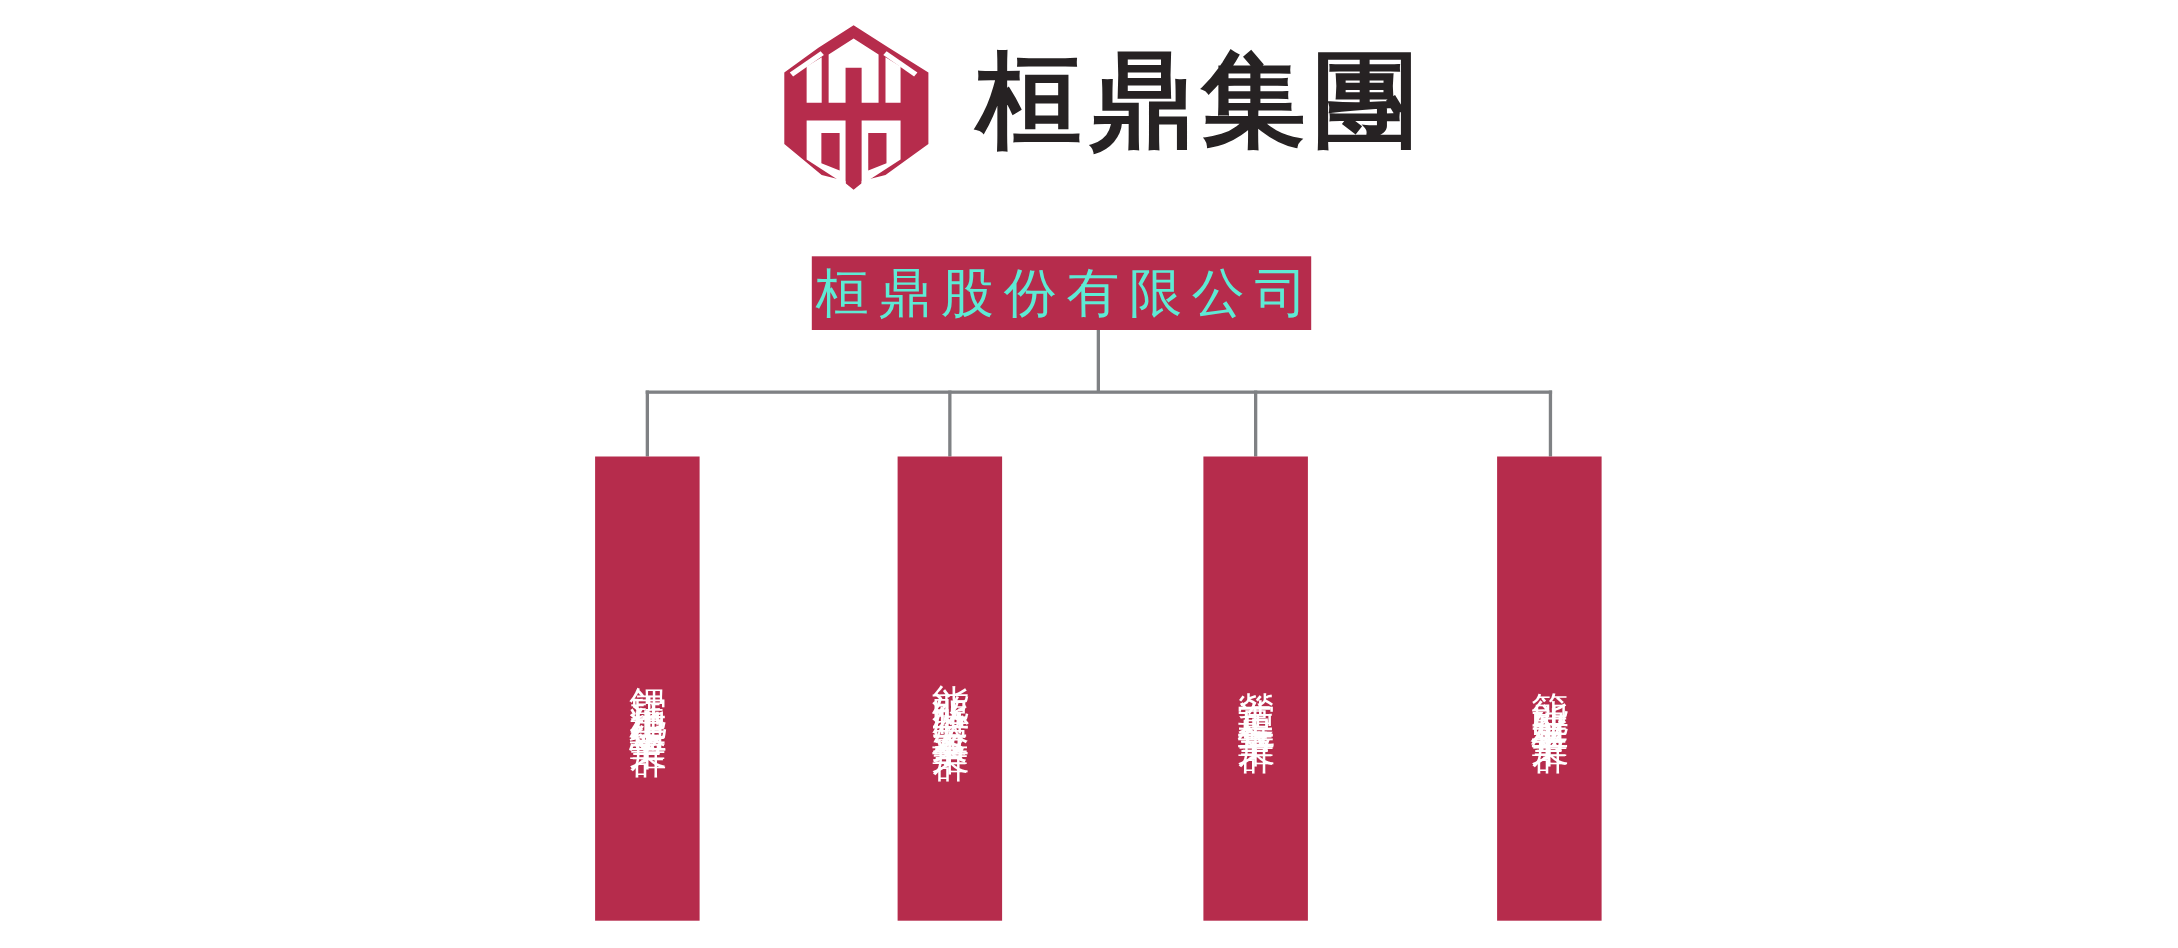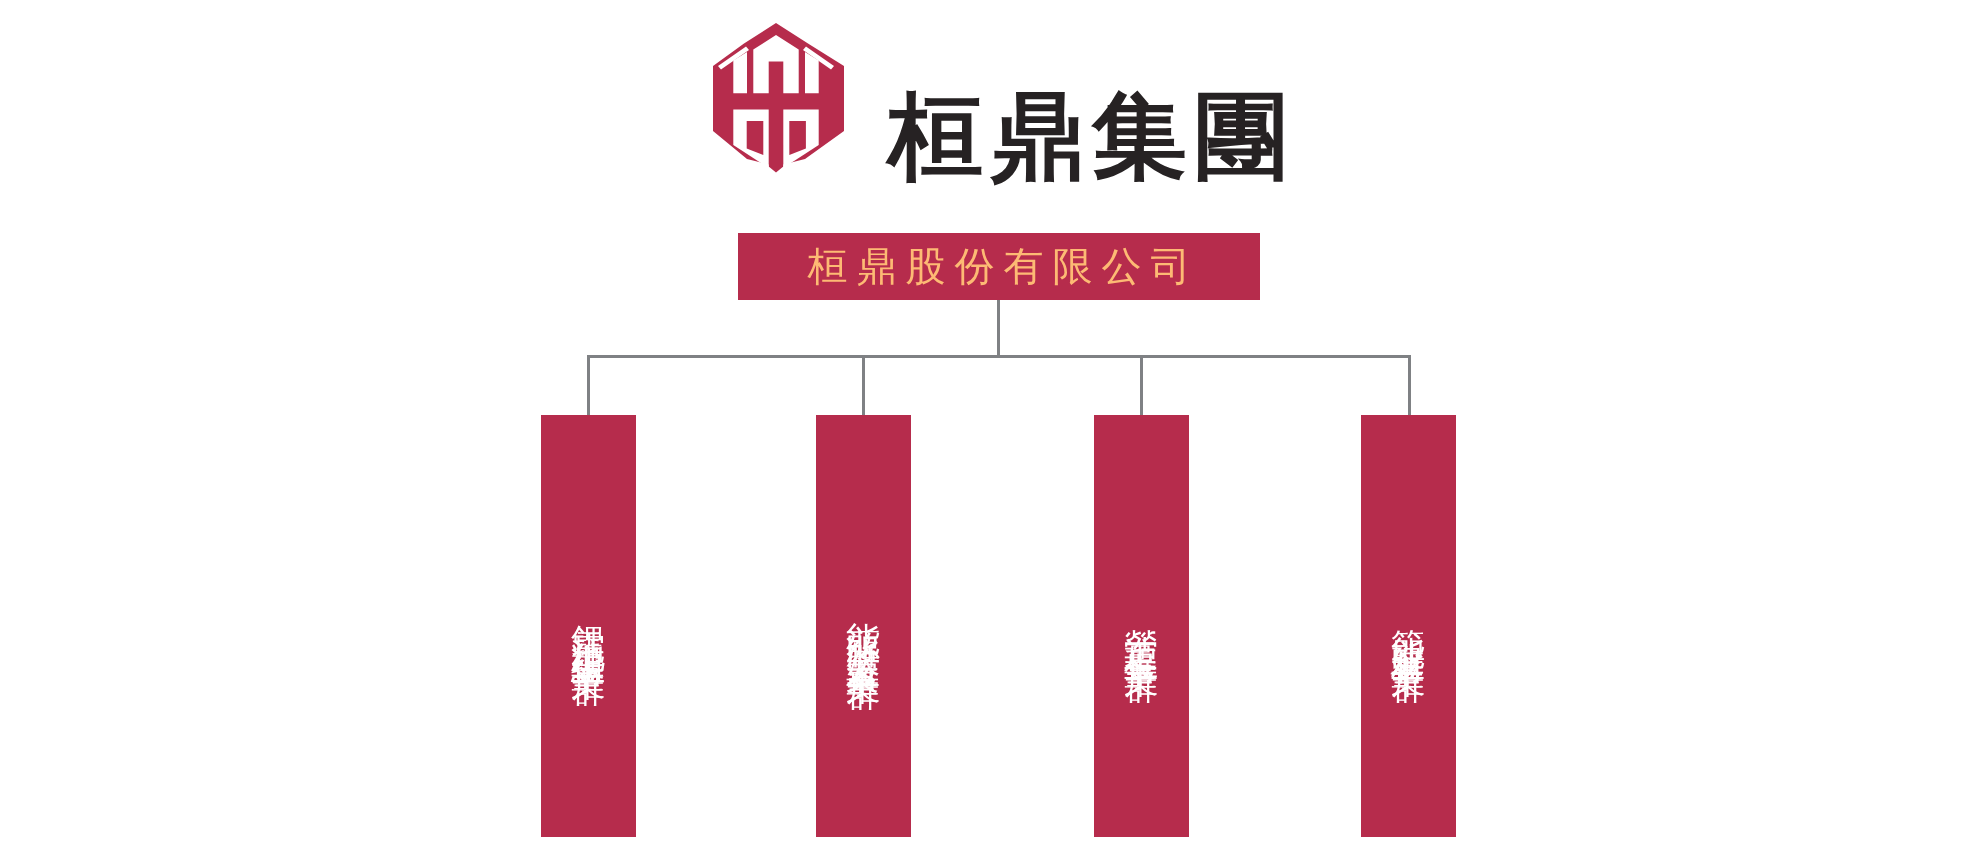--- a/index.html
+++ b/index.html
@@ -7,27 +7,27 @@
   .canvas{
     position:relative;width:1980px;height:862px;background:#ffffff;
     overflow:hidden;margin:0 auto;
   }
   
   .logo{position:absolute;left:704px;top:15px;width:150px;height:166px;}
   .company-title{
     position:absolute;left:888px;top:40px;height:104px;
     display:flex;align-items:center;
     font-size:95px;font-weight:800;color:#262223;
-    letter-spacing:7px;line-height:1;white-space:nowrap;margin-top:44px;
+    letter-spacing:7px;line-height:1;white-space:nowrap;
   }
   
   .root-box{
-    position:absolute;left:738px;top:233px;width:522px;height:67px;
+    position:absolute;left:738px;top:233px;width:454px;height:67px;
     background:#B62C4C;display:flex;align-items:center;justify-content:center;
-    color:#fdba74;font-size:40px;font-weight:300;letter-spacing:9px;
+    color:#5eead4;font-size:48px;font-weight:300;letter-spacing:9px;
     text-indent:9px;white-space:nowrap;
   }
   .division-box{
     position:absolute;top:415px;width:95px;height:422px;
     background:#B62C4C;display:flex;align-items:center;justify-content:center;
   }
   .division-label{
     writing-mode:vertical-rl;text-orientation:upright;
     color:#ffffff;font-size:34px;font-weight:300;letter-spacing:7px;
     line-height:1;white-space:nowrap;

